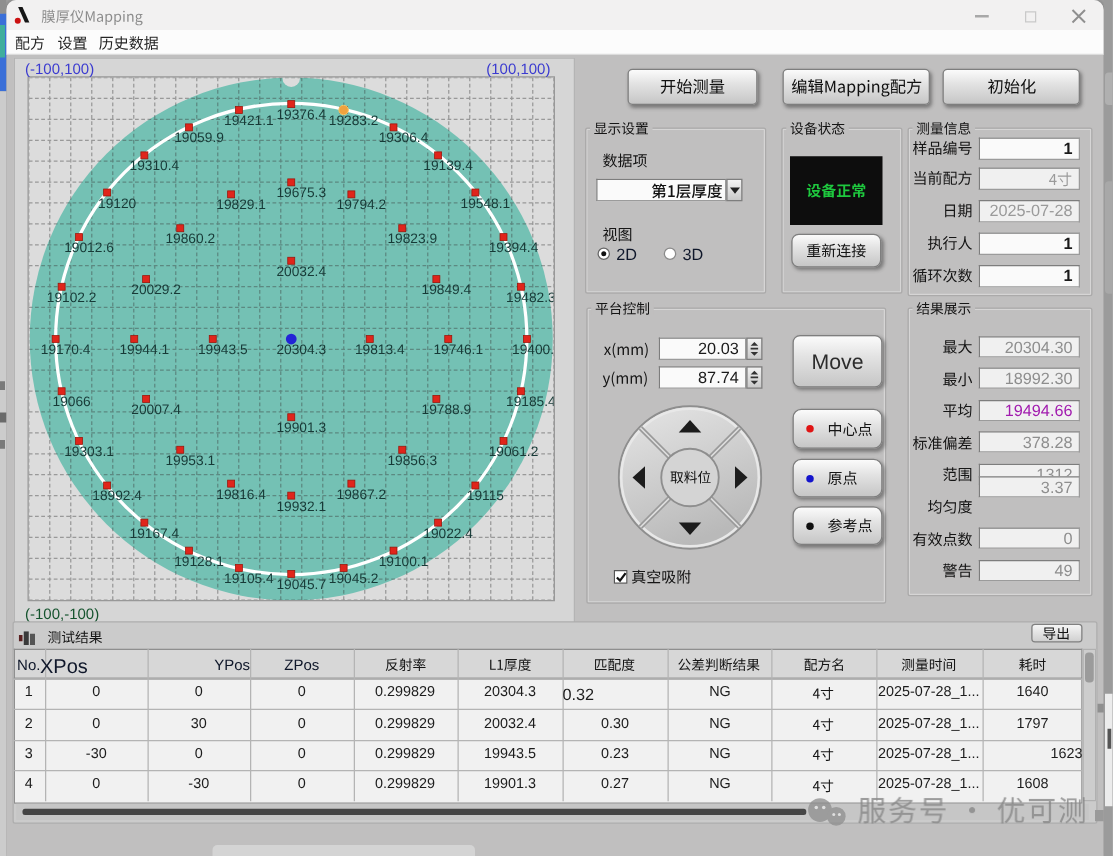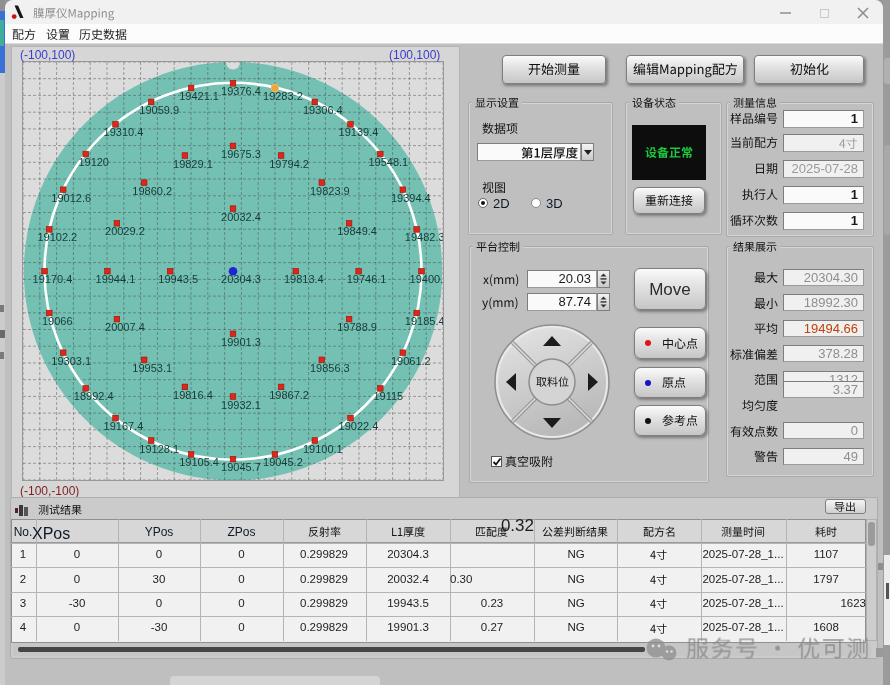--- a/index.html
+++ b/index.html
@@ -144,21 +144,21 @@
       <text x="365.3" y="338.4" text-anchor="middle">19115</text>
       <text x="387.8" y="302.7" text-anchor="middle">19061.2</text>
       <text x="401.7" y="263.0" text-anchor="middle">19185.4</text>
     </g>
     <circle cx="251.9" cy="26.0" r="3.8" fill="#f0a23e" stroke="#f6c764" stroke-width="0.8"></circle>
     <circle cx="210.0" cy="209.2" r="4.3" fill="#2323d6"></circle>
   </svg>
 <div class="abs" style="left:22px;top:61px;width:422px;height:420px;border:1px solid #989898;pointer-events:none"></div>
 <div class="lat" style="left:20px;top:48px;font-size:12px;color:#3b3bd0">(-100,100)</div>
 <div class="lat" style="left:389px;top:48px;font-size:12px;color:#3b3bd0">(100,100)</div>
-<div class="lat" style="left:20px;top:484px;font-size:12px;color:#7f1d1d">(-100,-100)</div>
+<div class="lat" style="left:20px;top:484px;font-size:12px;color:#14532d">(-100,-100)</div>
 <div class="btn3d" style="left:502px;top:55px;width:104px;height:29px"></div>
 <div class="btn3d" style="left:626px;top:55px;width:118px;height:29px"></div>
 <div class="btn3d" style="left:754px;top:55px;width:110px;height:29px"></div>
 <div class="grp" style="left:468px;top:102px;width:145px;height:133px"></div>
 <div class="abs" style="left:472px;top:96px;width:50px;height:12px;background:#c0bfbf"></div>
 <div class="grp" style="left:625px;top:102px;width:97px;height:133px"></div>
 <div class="abs" style="left:629px;top:96px;width:50px;height:12px;background:#c0bfbf"></div>
 <div class="grp" style="left:726px;top:102px;width:148px;height:135px"></div>
 <div class="abs" style="left:730px;top:96px;width:50px;height:12px;background:#c0bfbf"></div>
 <div class="grp" style="left:469px;top:246px;width:240px;height:237px"></div>
@@ -177,21 +177,21 @@
 <div class="lat" style="left:546px;top:196px;font-size:13px">3D</div>
 <div class="abs" style="left:632px;top:125px;width:74px;height:55px;background:#0d0d0d"></div>
 <div class="btn3d" style="left:633px;top:187px;width:72px;height:27px;border-radius:6px"></div>
 <div class="fld" style="left:783px;top:110px;width:81px;height:18px;line-height:16px"><span style="font-weight:bold">1</span></div>
 <div class="fld fldg" style="left:783px;top:134px;width:81px;height:18px"></div>
 <div class="fld fldg" style="left:783px;top:159.5px;width:81px;height:18px;line-height:16px"><span style="">2025-07-28</span></div>
 <div class="fld" style="left:783px;top:185.5px;width:81px;height:18px;line-height:16px"><span style="font-weight:bold">1</span></div>
 <div class="fld" style="left:783px;top:211.5px;width:81px;height:18px;line-height:16px"><span style="font-weight:bold">1</span></div>
 <div class="fld fldg" style="left:783px;top:268.5px;width:81px;height:17px;line-height:15px;color:#8e8e8e">20304.30</div>
 <div class="fld fldg" style="left:783px;top:294.1px;width:81px;height:17px;line-height:15px;color:#8e8e8e">18992.30</div>
-<div class="fld fldg" style="left:783px;top:319.7px;width:81px;height:17px;line-height:15px;color:#c2410c">19494.66</div>
+<div class="fld fldg" style="left:783px;top:319.7px;width:81px;height:17px;line-height:15px;color:#a21caf">19494.66</div>
 <div class="fld fldg" style="left:783px;top:345.3px;width:81px;height:17px;line-height:15px;color:#8e8e8e">378.28</div>
 <div class="fld fldg" style="left:783px;top:370.9px;width:81px;height:17px;line-height:15px;color:#8e8e8e">1312</div>
 <div class="fld fldg" style="left:783px;top:381px;width:81px;height:17px;line-height:15px;color:#8e8e8e">3.37</div>
 <div class="fld fldg" style="left:783px;top:422.1px;width:81px;height:17px;line-height:15px;color:#8e8e8e">0</div>
 <div class="fld fldg" style="left:783px;top:447.7px;width:81px;height:17px;line-height:15px;color:#8e8e8e">49</div>
 <div class="fld" style="left:527px;top:270px;width:70px;height:18px;line-height:16px">20.03</div>
 <div class="abs" style="left:597px;top:270px;width:13px;height:18px;border:1px solid #7e7e7e;background:linear-gradient(#f2f2f2,#c9c9c9)"></div>
 <svg class="abs" style="left:599px;top:273px" width="9" height="12">
     <path d="M4.5 0.5 L7.5 3.5 H1.5 Z" fill="#333"></path>
     <rect x="1.5" y="5.2" width="6" height="1.4" fill="#333"></rect>
@@ -251,39 +251,39 @@
 <div class="abs" style="left:533.5px;top:519px;width:1px;height:122px;background:#b4b4b4"></div>
 <div class="abs" style="left:617.0px;top:519px;width:1px;height:122px;background:#b4b4b4"></div>
 <div class="abs" style="left:701.0px;top:519px;width:1px;height:122px;background:#b4b4b4"></div>
 <div class="abs" style="left:785.5px;top:519px;width:1px;height:122px;background:#b4b4b4"></div>
 <div class="abs" style="left:11px;top:543.0px;width:855px;height:1px;background:#b4b4b4"></div>
 <div class="abs" style="left:11px;top:567.4px;width:855px;height:1px;background:#b4b4b4"></div>
 <div class="abs" style="left:11px;top:591.8px;width:855px;height:1px;background:#b4b4b4"></div>
 <div class="abs" style="left:11px;top:616.2px;width:855px;height:1px;background:#b4b4b4"></div>
 <div class="lat" style="left:11px;top:525px;width:24px;text-align:center;font-size:12px;white-space:nowrap">No.</div>
 <div class="lat" style="left:32px;top:525px;width:82px;text-align:left;font-size:16px;white-space:nowrap">XPos</div>
-<div class="lat" style="left:118px;top:525px;width:82px;text-align:center;font-size:12px;white-space:nowrap">YPos</div>
+<div class="lat" style="left:118px;top:525px;width:82px;text-align:right;font-size:12px;white-space:nowrap">YPos</div>
 <div class="lat" style="left:200px;top:525px;width:83px;text-align:center;font-size:12px;white-space:nowrap">ZPos</div>
 <div class="lat" style="left:11px;top:548.2px;width:24px;text-align:center;font-size:11.5px;color:#1c1c1c;white-space:nowrap">1</div>
 <div class="lat" style="left:36px;top:548.2px;width:82px;text-align:center;font-size:11.5px;color:#1c1c1c;white-space:nowrap">0</div>
 <div class="lat" style="left:118px;top:548.2px;width:82px;text-align:center;font-size:11.5px;color:#1c1c1c;white-space:nowrap">0</div>
 <div class="lat" style="left:200px;top:548.2px;width:83px;text-align:center;font-size:11.5px;color:#1c1c1c;white-space:nowrap">0</div>
 <div class="lat" style="left:283px;top:548.2px;width:82px;text-align:center;font-size:11.5px;color:#1c1c1c;white-space:nowrap">0.299829</div>
 <div class="lat" style="left:366px;top:548.2px;width:84px;text-align:center;font-size:11.5px;color:#1c1c1c;white-space:nowrap">20304.3</div>
-<div class="lat" style="left:450px;top:516px;width:84px;text-align:right;font-size:17px;color:#1c1c1c;white-space:nowrap">0.32</div>
+<div class="lat" style="left:450px;top:548px;width:84px;text-align:left;font-size:13px;color:#1c1c1c;white-space:nowrap">0.32</div>
 <div class="lat" style="left:534px;top:548.2px;width:84px;text-align:center;font-size:11.5px;color:#1c1c1c;white-space:nowrap">NG</div>
 <div class="lat" style="left:701px;top:548.2px;width:84px;text-align:center;font-size:11.5px;color:#1c1c1c;white-space:nowrap">2025-07-28_1...</div>
-<div class="lat" style="left:786px;top:548.2px;width:80px;text-align:center;font-size:11.5px;color:#1c1c1c;white-space:nowrap">1107</div>
+<div class="lat" style="left:786px;top:548.2px;width:80px;text-align:center;font-size:11.5px;color:#1c1c1c;white-space:nowrap">1640</div>
 <div class="lat" style="left:11px;top:572.6px;width:24px;text-align:center;font-size:11.5px;color:#1c1c1c;white-space:nowrap">2</div>
 <div class="lat" style="left:36px;top:572.6px;width:82px;text-align:center;font-size:11.5px;color:#1c1c1c;white-space:nowrap">0</div>
 <div class="lat" style="left:118px;top:572.6px;width:82px;text-align:center;font-size:11.5px;color:#1c1c1c;white-space:nowrap">30</div>
 <div class="lat" style="left:200px;top:572.6px;width:83px;text-align:center;font-size:11.5px;color:#1c1c1c;white-space:nowrap">0</div>
 <div class="lat" style="left:283px;top:572.6px;width:82px;text-align:center;font-size:11.5px;color:#1c1c1c;white-space:nowrap">0.299829</div>
 <div class="lat" style="left:366px;top:572.6px;width:84px;text-align:center;font-size:11.5px;color:#1c1c1c;white-space:nowrap">20032.4</div>
-<div class="lat" style="left:450px;top:572.6px;width:84px;font-size:11.5px;color:#1c1c1c;white-space:nowrap">0.30</div>
+<div class="lat" style="left:450px;top:572.6px;width:84px;text-align:center;font-size:11.5px;color:#1c1c1c;white-space:nowrap">0.30</div>
 <div class="lat" style="left:534px;top:572.6px;width:84px;text-align:center;font-size:11.5px;color:#1c1c1c;white-space:nowrap">NG</div>
 <div class="lat" style="left:701px;top:572.6px;width:84px;text-align:center;font-size:11.5px;color:#1c1c1c;white-space:nowrap">2025-07-28_1...</div>
 <div class="lat" style="left:786px;top:572.6px;width:80px;text-align:center;font-size:11.5px;color:#1c1c1c;white-space:nowrap">1797</div>
 <div class="lat" style="left:11px;top:597.0px;width:24px;text-align:center;font-size:11.5px;color:#1c1c1c;white-space:nowrap">3</div>
 <div class="lat" style="left:36px;top:597.0px;width:82px;text-align:center;font-size:11.5px;color:#1c1c1c;white-space:nowrap">-30</div>
 <div class="lat" style="left:118px;top:597.0px;width:82px;text-align:center;font-size:11.5px;color:#1c1c1c;white-space:nowrap">0</div>
 <div class="lat" style="left:200px;top:597.0px;width:83px;text-align:center;font-size:11.5px;color:#1c1c1c;white-space:nowrap">0</div>
 <div class="lat" style="left:283px;top:597.0px;width:82px;text-align:center;font-size:11.5px;color:#1c1c1c;white-space:nowrap">0.299829</div>
 <div class="lat" style="left:366px;top:597.0px;width:84px;text-align:center;font-size:11.5px;color:#1c1c1c;white-space:nowrap">19943.5</div>
 <div class="lat" style="left:450px;top:597.0px;width:84px;text-align:center;font-size:11.5px;color:#1c1c1c;white-space:nowrap">0.23</div>

